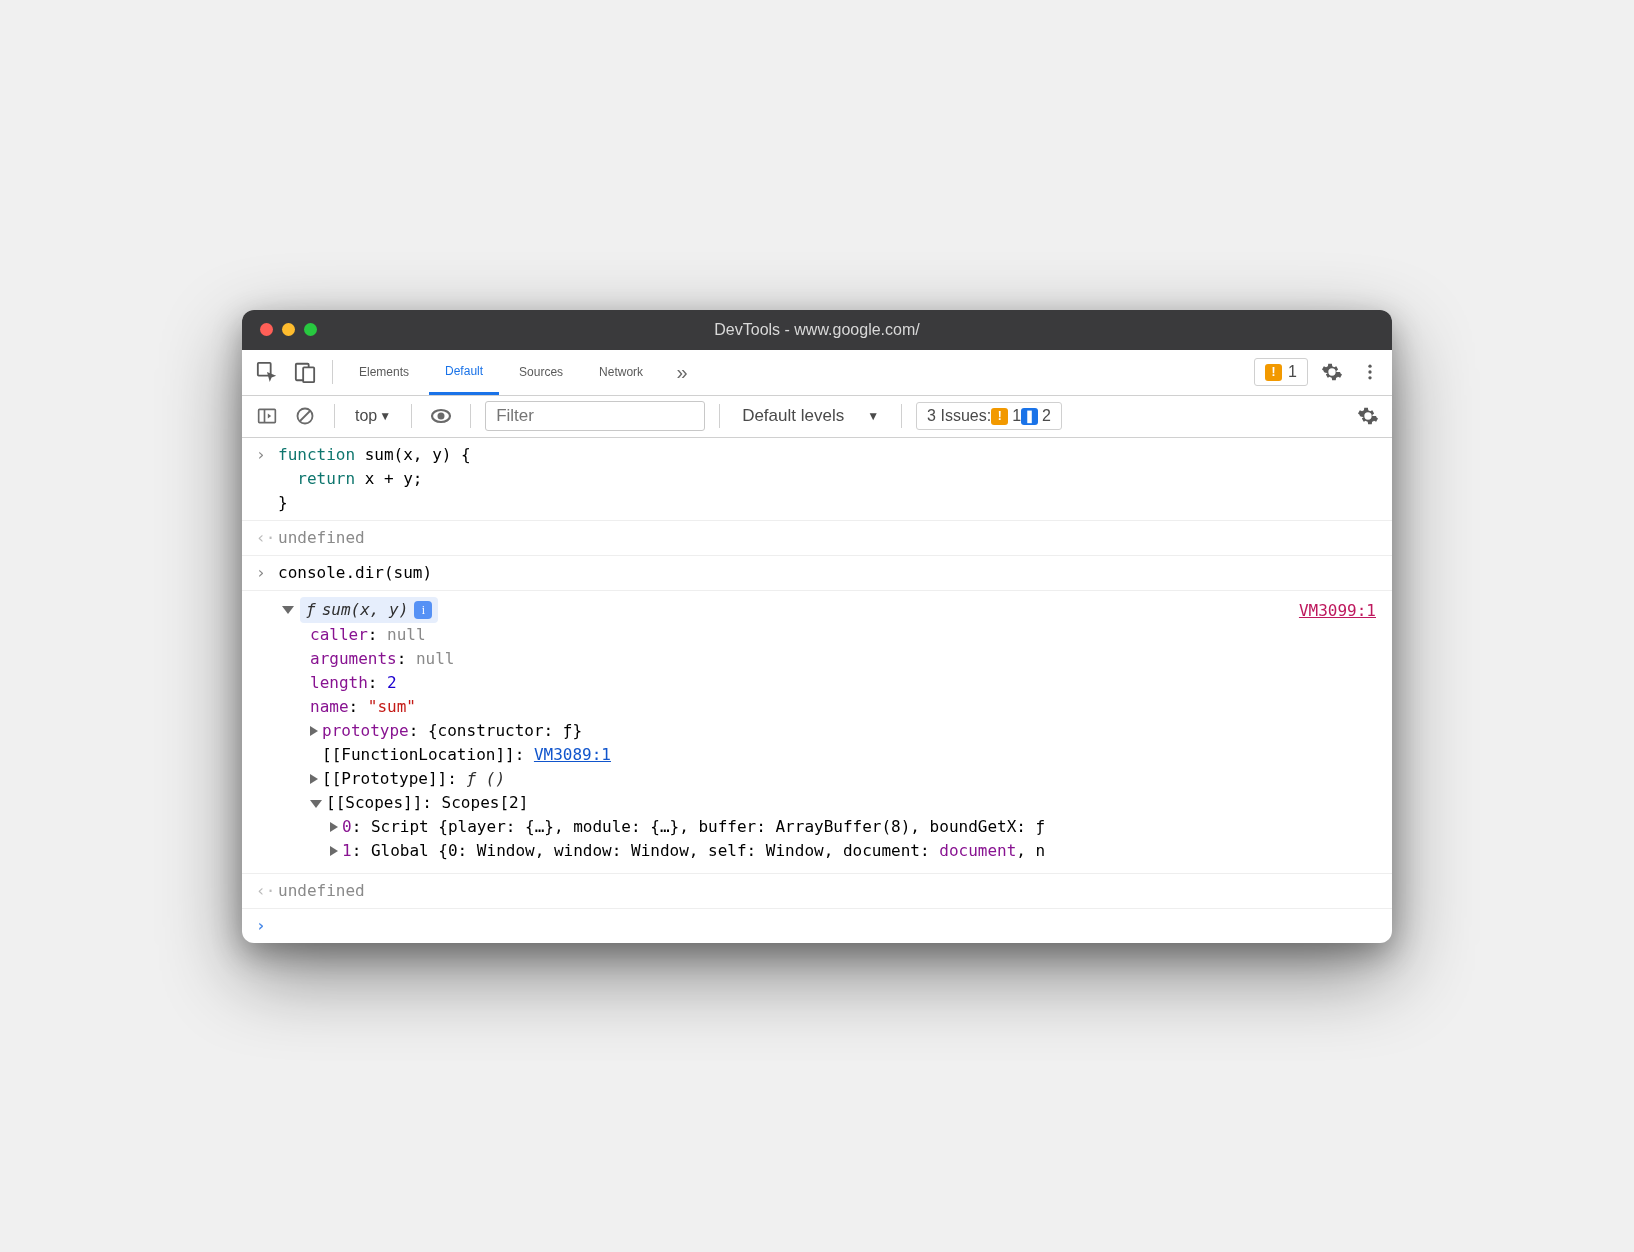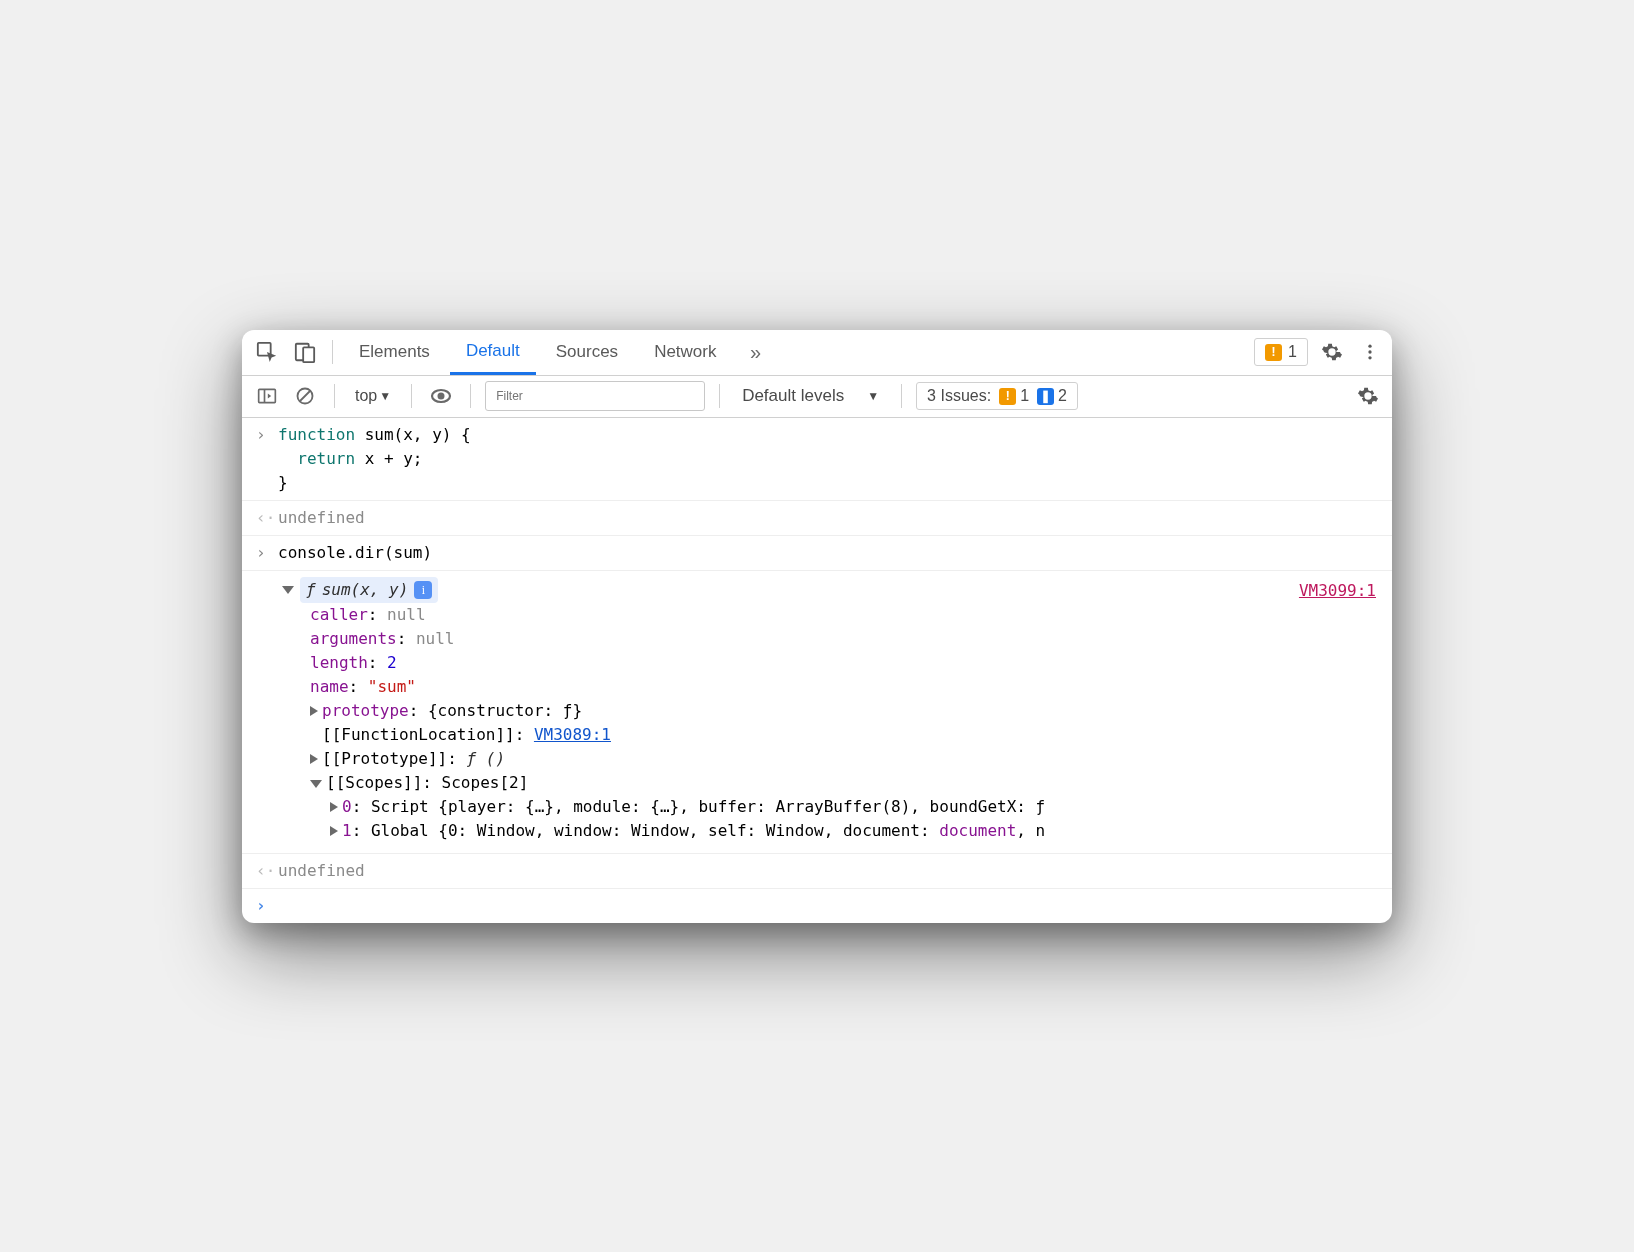--- a/index.html
+++ b/index.html
@@ -7,32 +7,32 @@
 .window{width:1150px;background:#fff;border-radius:12px;overflow:hidden;box-shadow:0 30px 80px rgba(0,0,0,.45),0 10px 30px rgba(0,0,0,.3)}
 .titlebar{background:#3a3a3c;height:40px;display:flex;align-items:center;padding:0 18px;position:relative}
 .traffic{display:flex;gap:9px}
 .dot{width:13px;height:13px;border-radius:50%}
 .dot.red{background:#ff5f57}.dot.yellow{background:#febc2e}.dot.green{background:#28c840}
 .title{position:absolute;left:50%;transform:translateX(-50%);color:#d8d8d8;font-size:16px;font-weight:500}
 .tabs{display:flex;align-items:center;height:46px;border-bottom:1px solid #d0d0d0;padding:0 8px}
 .tabs-left{display:flex;align-items:center;gap:4px}
 .tool-icon{width:34px;height:34px;display:flex;align-items:center;justify-content:center;color:#5a5a5a}
 .sep{width:1px;height:24px;background:#d0d0d0;margin:0 6px}
-.tab{padding:0 16px;height:46px;display:flex;align-items:center;font-size:17px;color:#5a5a5a;cursor:pointer}
+.tab{padding:0 16px;height:46px;display:flex;align-items:center;font-size:12px;color:#5a5a5a;cursor:pointer}
 .tab.active{color:#1a73e8;border-bottom:3px solid #1a73e8;font-weight:400}
 .more-tabs{width:30px;height:30px;display:flex;align-items:center;justify-content:center;color:#6a6a6a;font-size:20px;margin-left:4px}
 .tabs-right{margin-left:auto;display:flex;align-items:center;gap:10px}
 .badge-count{display:flex;align-items:center;gap:6px;border:1px solid #d0d0d0;border-radius:3px;padding:4px 10px;font-size:16px;color:#4a4a4a}
 .gear,.kebab{color:#5a5a5a;width:28px;height:28px;display:flex;align-items:center;justify-content:center}
 .toolbar2{display:flex;align-items:center;height:42px;border-bottom:1px solid #d0d0d0;padding:0 10px;gap:8px}
 .tb-icon{width:30px;height:30px;display:flex;align-items:center;justify-content:center;color:#6a6a6a}
 .ctx-sel{display:flex;align-items:center;gap:2px;font-size:16px;color:#4a4a4a;padding:0 6px}
-.filter-input{height:30px;width:220px;border:1px solid #c8c8c8;border-radius:3px;padding:0 10px;font-size:12px;color:#888}
+.filter-input{height:30px;width:220px;border:1px solid #c8c8c8;border-radius:3px;padding:0 10px;font-size:17px;color:#888}
 .levels-sel{display:flex;align-items:center;gap:23px;font-size:17px;color:#4a4a4a;padding:0 8px}
-.issues-box{display:flex;align-items:center;gap:8px;border:1px solid #d0d0d0;border-radius:3px;padding:4px 10px;font-size:16px;color:#4a4a4a}
+.issues-box{display:flex;align-items:center;gap:0;border:1px solid #d0d0d0;border-radius:3px;padding:4px 10px;font-size:16px;color:#4a4a4a}
 .issue-badge{display:flex;align-items:center;gap:4px}
 .sq{width:17px;height:17px;border-radius:3px;display:flex;align-items:center;justify-content:center;font-size:12px;color:#fff;font-weight:bold}
 .sq.warn{background:#f29900}.sq.info{background:#1a73e8}
 .toolbar2 .gear{margin-left:auto}
 .console{font-family:Menlo,Monaco,Consolas,monospace;font-size:16px;line-height:1.5}
 .row{display:flex;padding:5px 14px;border-bottom:1px solid #eee}
 .gutter{width:22px;flex:none;color:#888;user-select:none}
 .gutter.blue{color:#4a8ae8;font-weight:bold}
 .content{flex:1;white-space:pre;overflow:hidden}
 .kw{color:#0f766e}.str{color:#c41a16}.num{color:#1c00cf}.prop{color:#881391}.fn-ital{font-style:italic;color:#303030}
@@ -48,20 +48,28 @@
 .indent1{padding-left:28px}
 .indent2{padding-left:48px}
 .link-blue{color:#1155cc;text-decoration:underline}
 svg{display:block}
 </style>
 </head>
 <body>
 
 <div class="window">
 
+  <div class="titlebar">
+    <div class="traffic">
+      <div class="dot red"></div>
+      <div class="dot yellow"></div>
+      <div class="dot green"></div>
+    </div>
+    <div class="title">DevTools - www.google.com/</div>
+  </div>
 
   <div class="tabs">
     <div class="tabs-left">
       <div class="tool-icon">
         <svg width="22" height="22" viewBox="0 0 24 24" fill="none" stroke="currentColor" stroke-width="2">
             <rect x="2" y="2" width="14" height="14" rx="1"></rect>
             <path d="M12 12 L22 16 L17 18 L15 23 Z" fill="currentColor" stroke="none"></path>
           </svg>
       </div>
       <div class="tool-icon">

